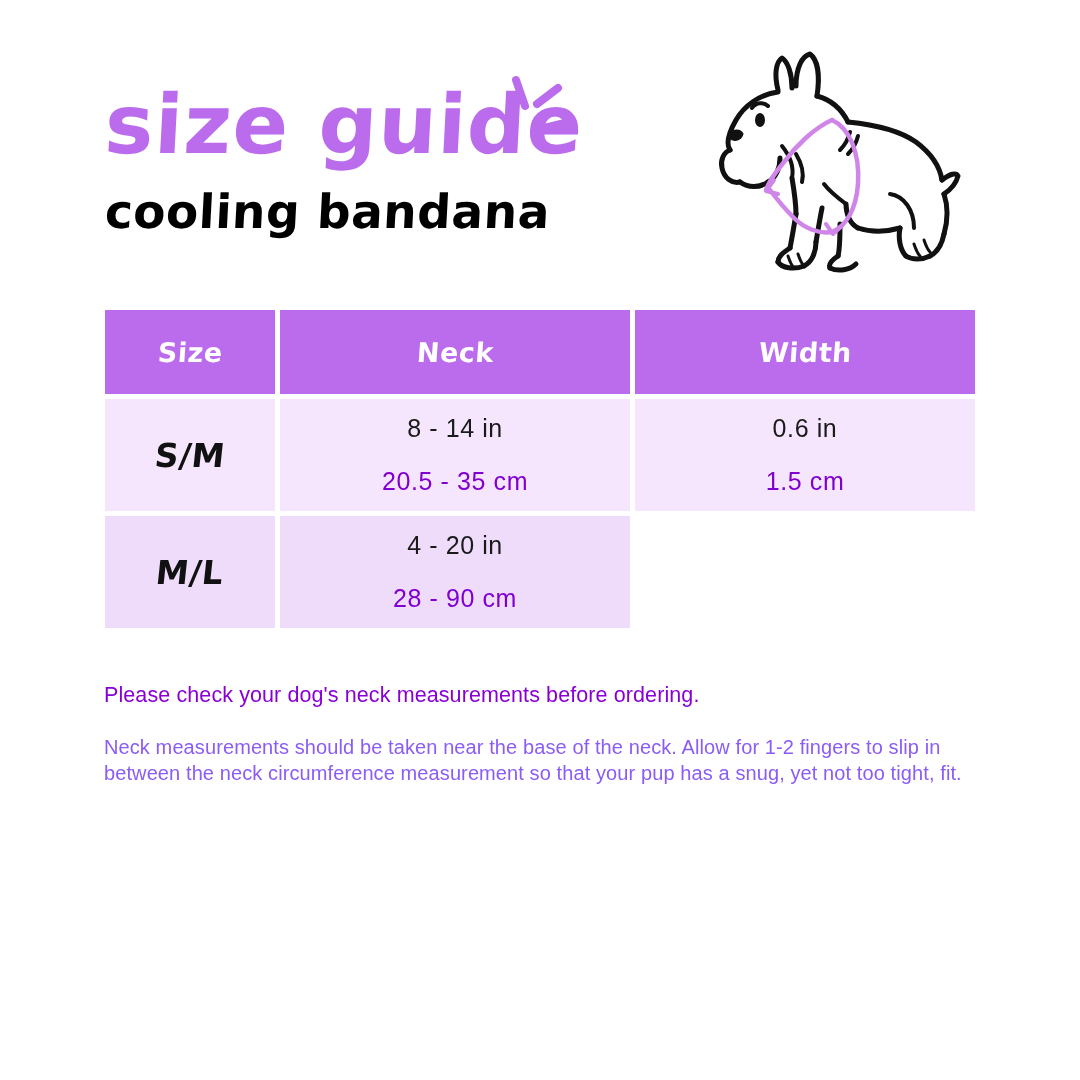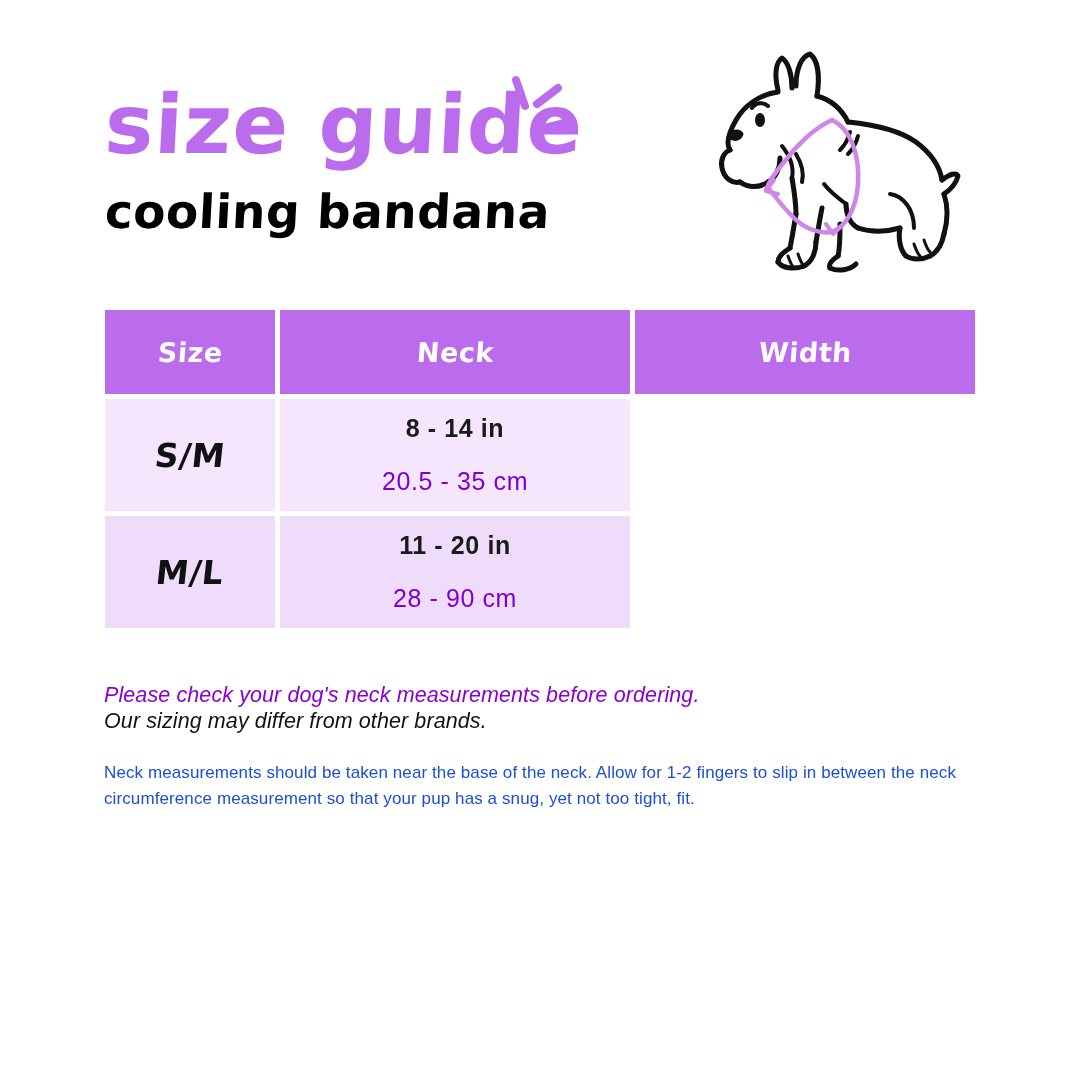--- a/index.html
+++ b/index.html
@@ -127,21 +127,21 @@
     font-family: "DejaVu Sans", sans-serif;
     font-size: 33px;
     font-weight: 700;
     color: #111111;
     letter-spacing: 0.5px;
     transform: skewX(-6deg);
   }
 
   .val-in {
     font-size: 25px;
-    font-weight: 700;
+    font-weight: 400;
     color: #1a1a1a;
     letter-spacing: 0.6px;
   }
 
   .val-cm {
     font-size: 25px;
     font-weight: 400;
     color: #8000d0;
     letter-spacing: 0.6px;
     margin-top: 16px;
@@ -153,29 +153,28 @@
     left: 104px;
     top: 682px;
     width: 880px;
   }
 
   .note-line {
     font-size: 21.5px;
     line-height: 26px;
     color: #111111;
     letter-spacing: 0.1px;
-    font-style: italic;
   }
 
   .note-line.accent { color: #8a00d4; }
 
   .note-para {
-    font-size: 17px;
+    font-size: 20px;
     line-height: 26px;
-    color: #1d4ed8;
+    color: #8b5cf6;
     letter-spacing: 0.1px;
     margin-top: 26px;
     width: 870px;
   }
 </style>
 </head>
 <body>
 
 <div class="page">
 
@@ -276,33 +275,36 @@
     </div>
 
     <div class="t-row t-body1">
       <div class="cell c-size">
         <span class="size-label">S/M</span>
       </div>
       <div class="cell c-neck">
         <span class="val-in">8 - 14 in</span>
         <span class="val-cm">20.5 - 35 cm</span>
       </div>
+      <div class="cell c-width">
+        <span class="val-in">0.6 in</span>
+        <span class="val-cm">1.5 cm</span>
+      </div>
     </div>
 
     <div class="t-row t-body2">
       <div class="cell c-size">
         <span class="size-label">M/L</span>
       </div>
       <div class="cell c-neck">
-        <span class="val-in">11 - 20 in</span>
+        <span class="val-in">4 - 20 in</span>
         <span class="val-cm">28 - 90 cm</span>
       </div>
     </div>
 
   </div>
 
   <div class="notes">
     <div class="note-line accent">Please check your dog's neck measurements before ordering.</div>
-    <div class="note-line">Our sizing may differ from other brands.</div>
     <div class="note-para">Neck measurements should be taken near the base of the neck. Allow for 1-2 fingers to slip in between the neck circumference measurement so that your pup has a snug, yet not too tight, fit.</div>
   </div>
 
 </div>
 
 </body></html>

